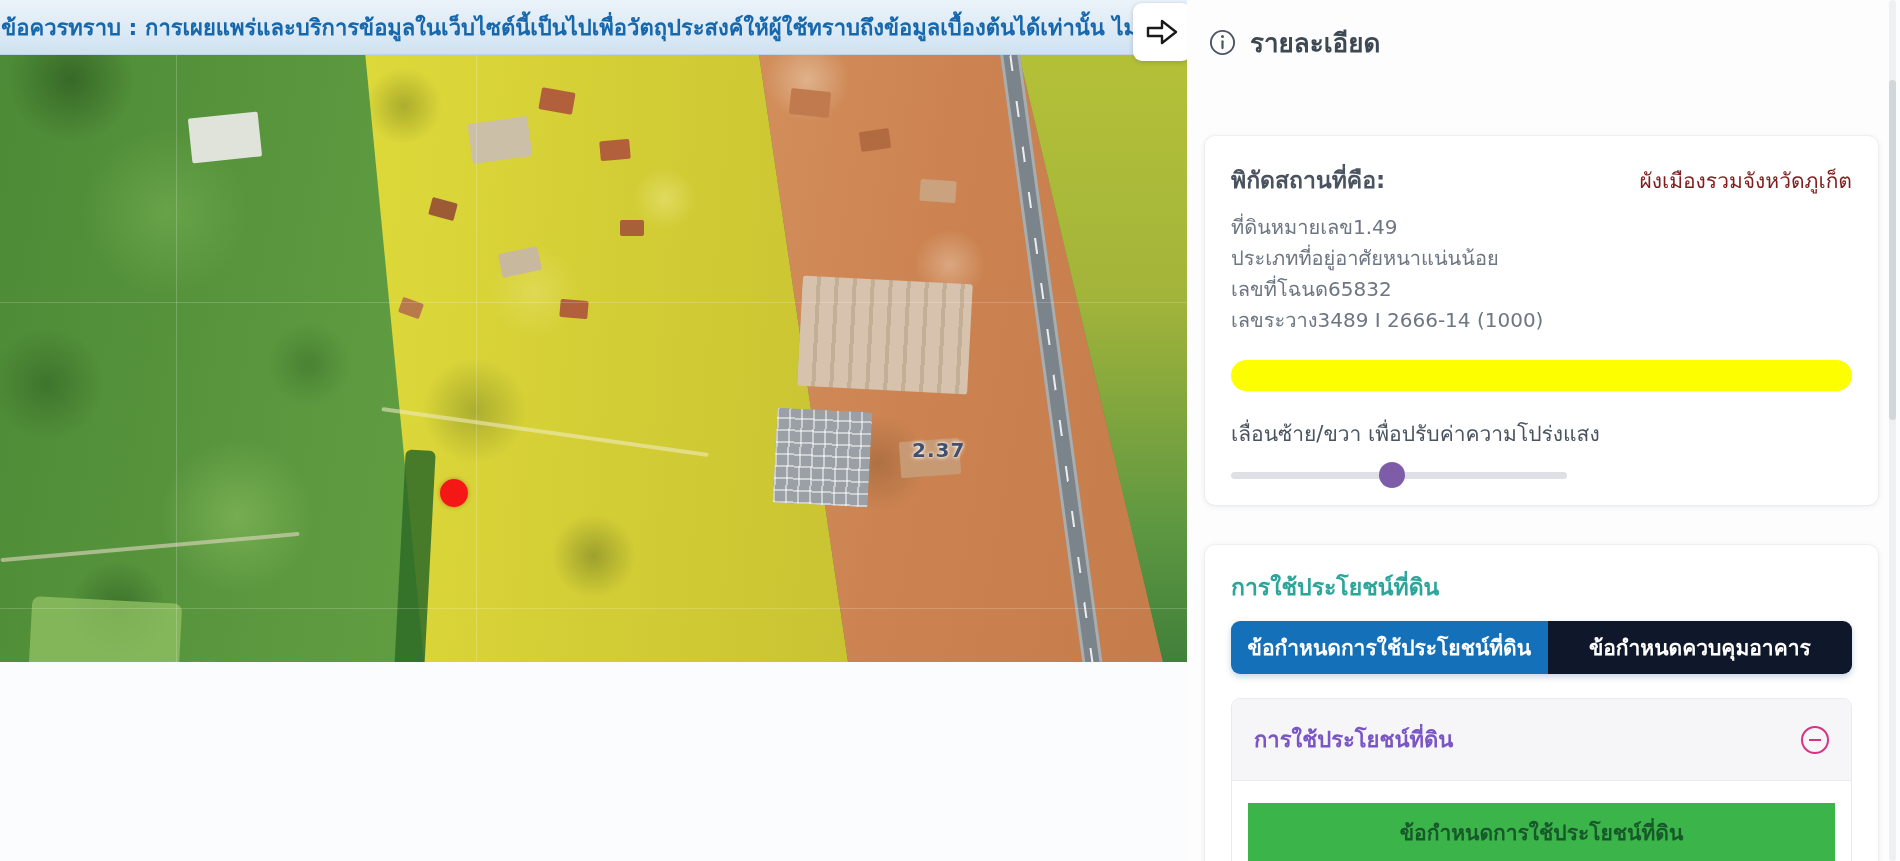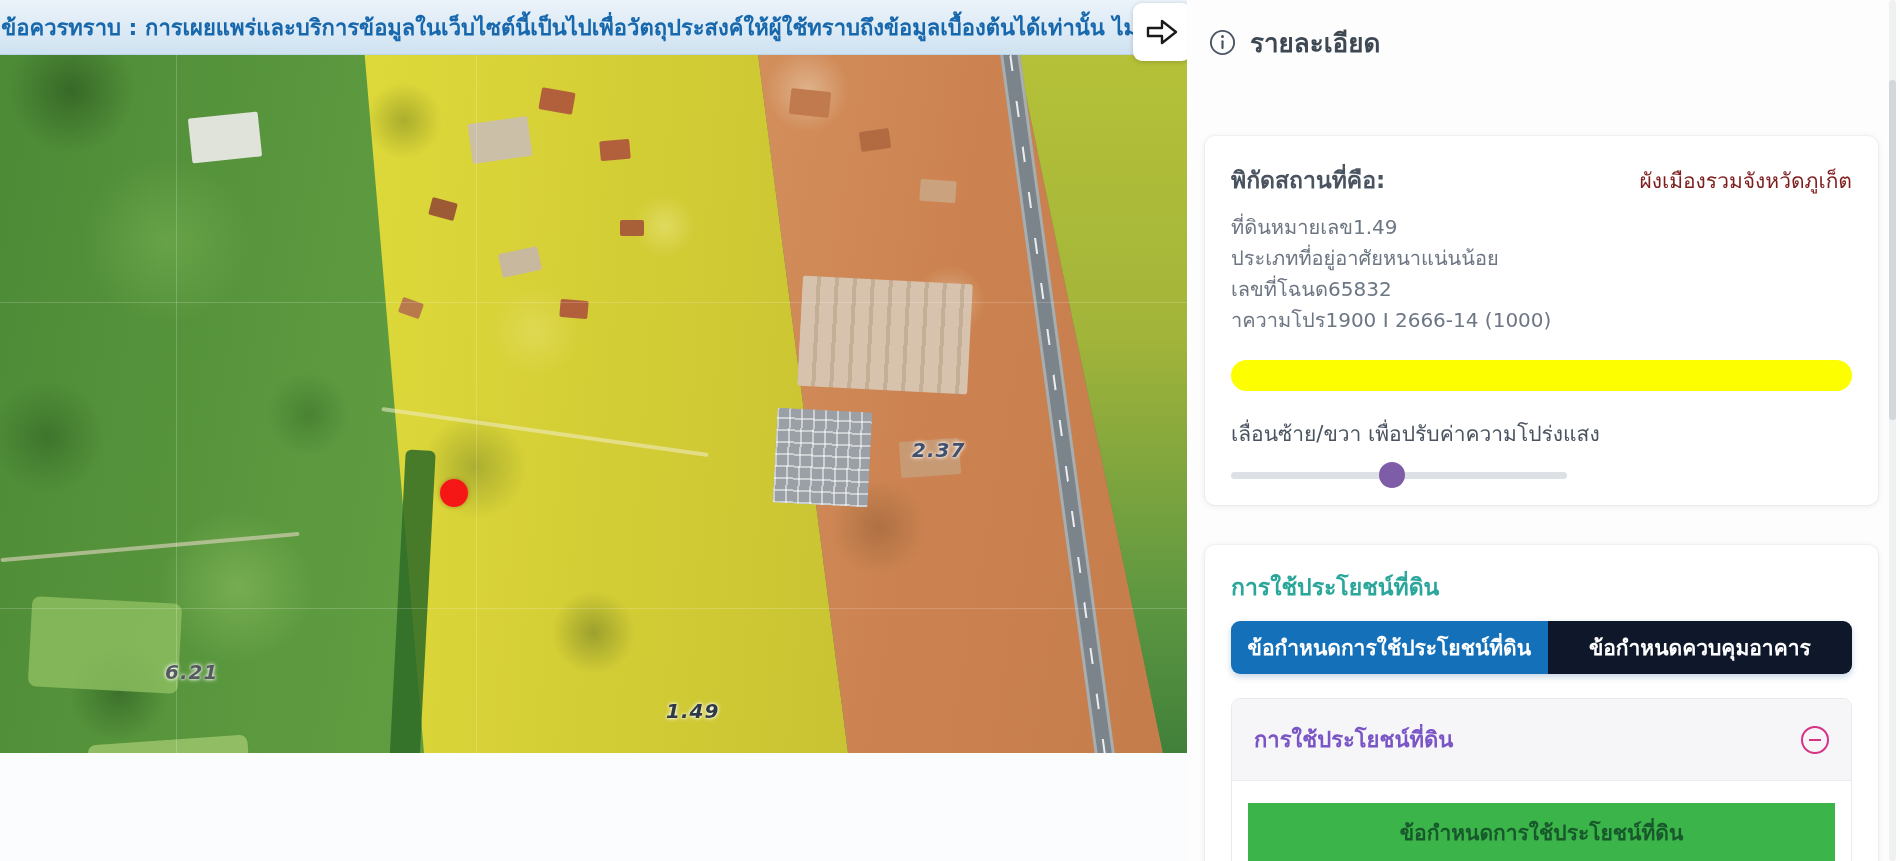--- a/index.html
+++ b/index.html
@@ -1,22 +1,22 @@
 <!DOCTYPE html>
 <html><head>
 <meta charset="utf-8">
 <style>
   * { margin:0; padding:0; box-sizing:border-box; }
   html,body { background:#e0e0e0; }
   body { font-family:"DejaVu Sans","Liberation Sans",sans-serif; }
   .screen { position:relative; width:1900px; height:861px; overflow:hidden; background:#fbfcfd; }
 
   
-  .map { position:absolute; left:0; top:0; width:1187px; height:753px; overflow:hidden;
-         background:linear-gradient(100deg,#4c8a36,#609d41 38%,#559240 72%,#4f8c3a);font-style:italic; }
+  .map { position:absolute; left:0; top:0; width:1187px; height:662px; overflow:hidden;
+         background:linear-gradient(100deg,#4c8a36,#609d41 38%,#559240 72%,#4f8c3a); }
   .map-texture { position:absolute; inset:0;
      background-image:
        radial-gradient(circle 90px at 6% 12%, rgba(35,75,25,.55), rgba(35,75,25,0) 70%),
        radial-gradient(circle 120px at 14% 32%, rgba(122,179,85,.5), rgba(122,179,85,0) 70%),
        radial-gradient(circle 80px at 4% 58%, rgba(40,85,30,.45), rgba(40,85,30,0) 70%),
        radial-gradient(circle 110px at 20% 78%, rgba(143,191,98,.55), rgba(143,191,98,0) 70%),
        radial-gradient(circle 70px at 10% 92%, rgba(36,80,28,.5), rgba(36,80,28,0) 70%),
        radial-gradient(circle 60px at 26% 55%, rgba(52,104,38,.45), rgba(52,104,38,0) 70%);
   }
   .zone { position:absolute; inset:0; }
@@ -232,22 +232,22 @@
       </div>
       <div class="detail-row">
         <span>ประเภท</span>
         <span>ที่อยู่อาศัยหนาแน่นน้อย</span>
       </div>
       <div class="detail-row">
         <span>เลขที่โฉนด</span>
         <span>65832</span>
       </div>
       <div class="detail-row">
-        <span>าความโปร</span>
-        <span>1900 I 2666-14 (1000)</span>
+        <span>เลขระวาง</span>
+        <span>3489 I 2666-14 (1000)</span>
       </div>
 
       <div class="zone-pill"></div>
 
       <div class="opacity-hint">เลื่อนซ้าย/ขวา เพื่อปรับค่าความโปร่งแสง</div>
       <div class="slider">
         <div class="slider-handle"></div>
       </div>
     </div>
 

